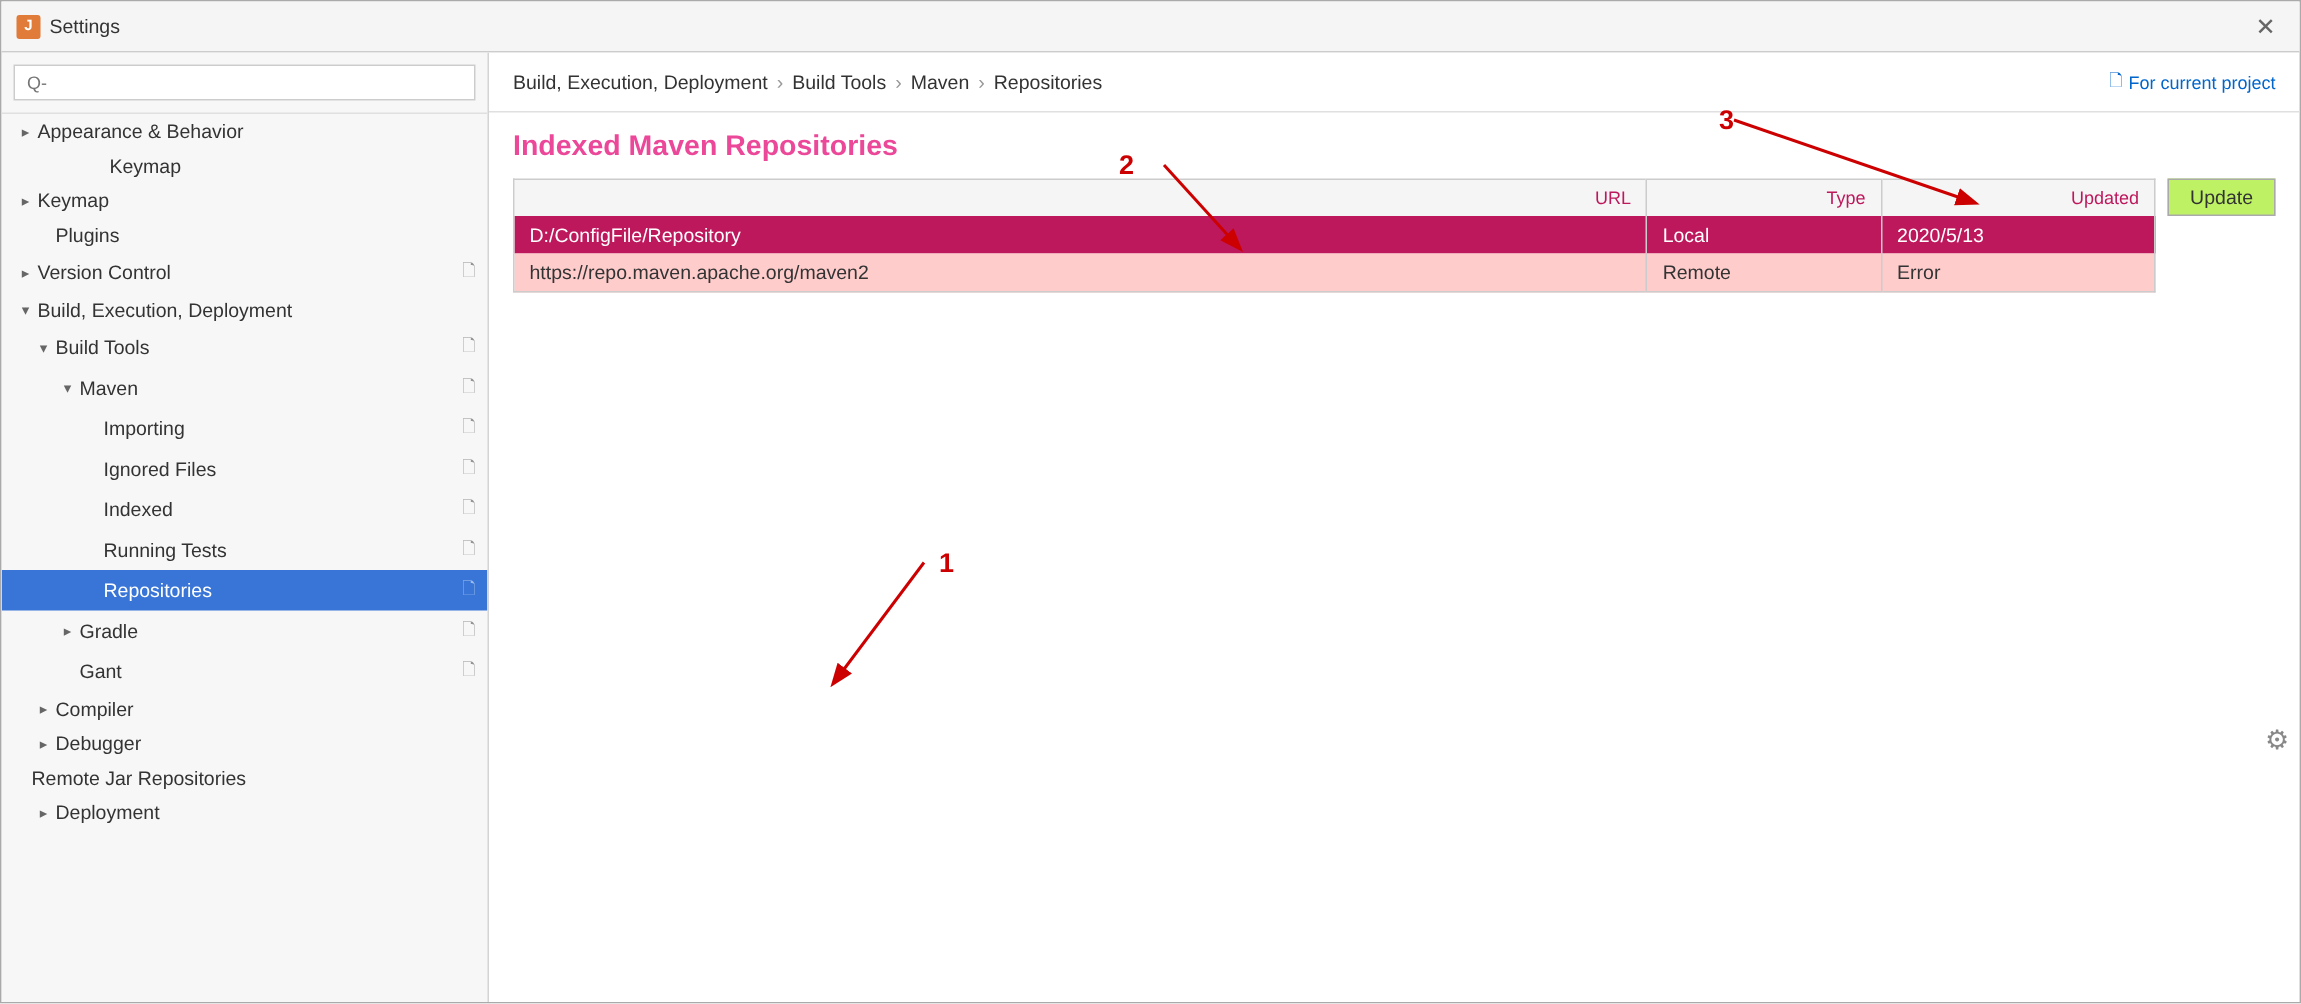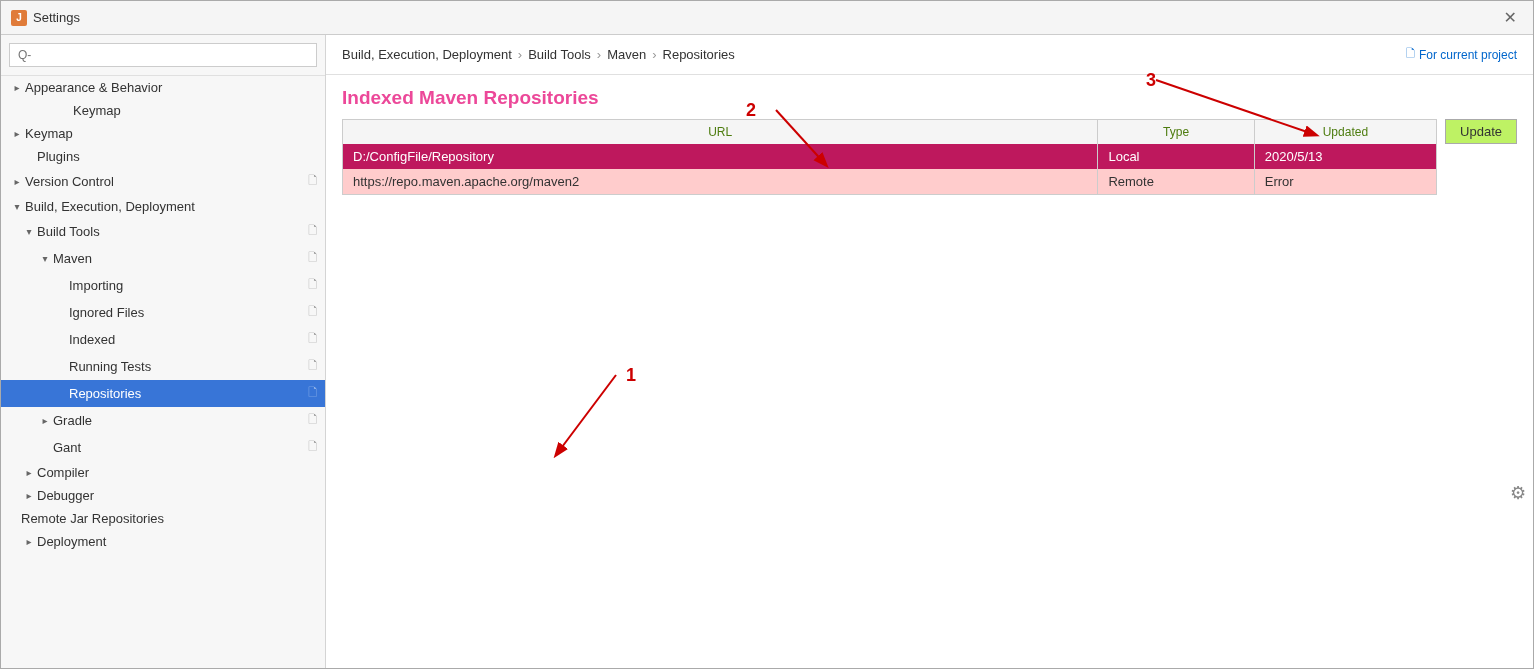--- a/index.html
+++ b/index.html
@@ -179,24 +179,24 @@
       border-collapse: collapse;
       border: 1px solid #cccccc;
     }
 
     .repo-table thead tr {
       background: #f5f5f5;
     }
 
     .repo-table th {
       padding: 5px 10px;
-      text-align: center;
+      text-align: right;
       font-weight: normal;
       border-right: 1px solid #cccccc;
-      color: #4d7c0f;
+      color: #be185d;
       font-size: 12px;
       margin-top: 40px;
     }
 
     .repo-table th:last-child { border-right: none; }
 
     .repo-table tbody tr.row-selected {
       background: #be185d;
       color: white;
     }

